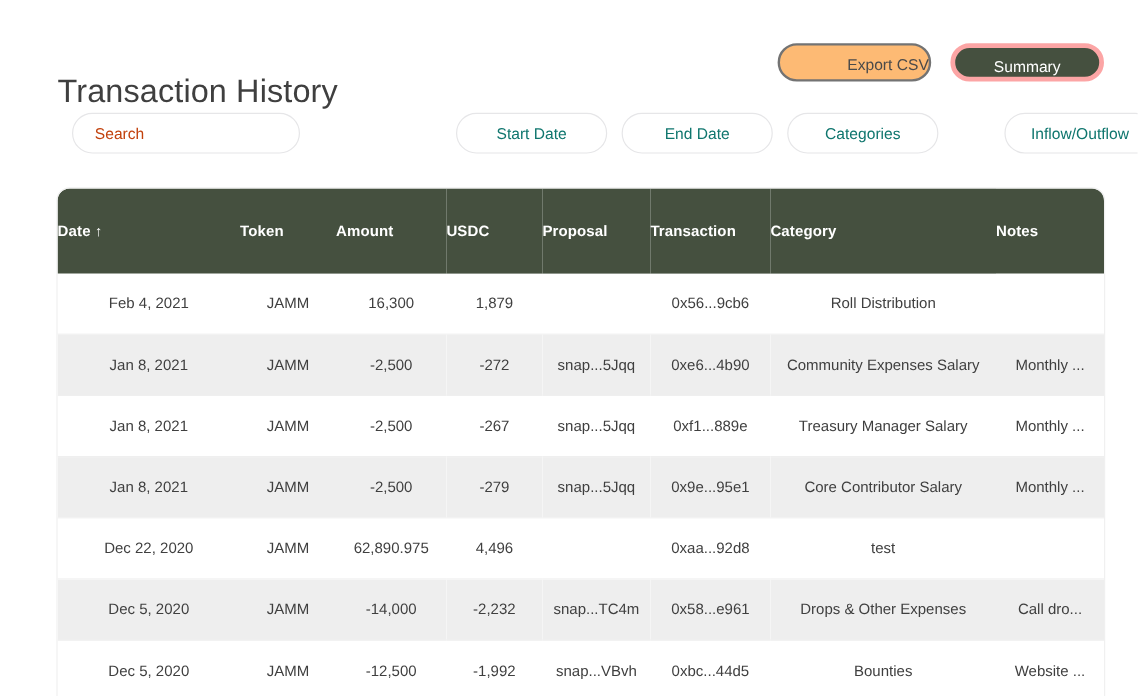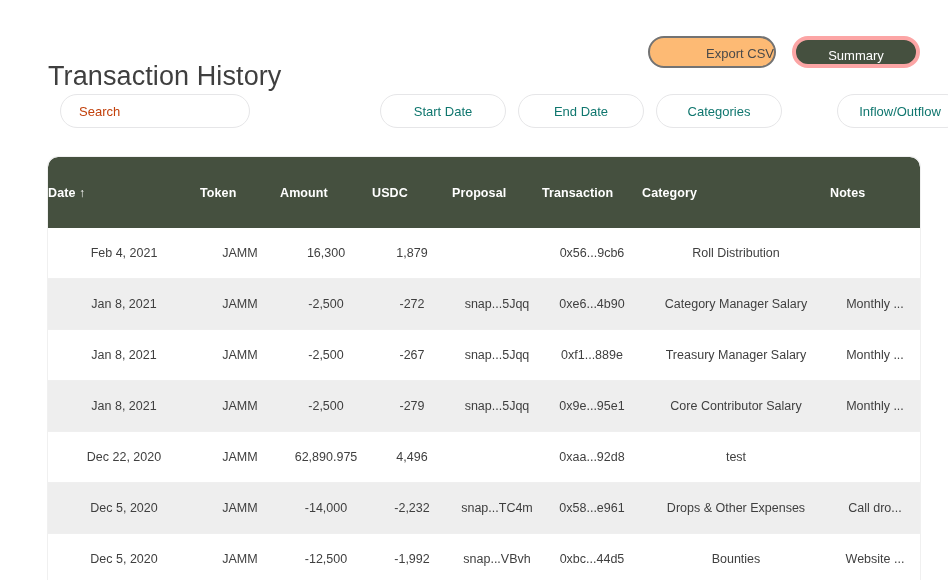--- a/index.html
+++ b/index.html
@@ -230,21 +230,21 @@
             <td>Roll Distribution</td>
             <td></td>
           </tr>
           <tr>
             <td>Jan 8, 2021</td>
             <td class="link">JAMM</td>
             <td>-2,500</td>
             <td>-272</td>
             <td class="link">snap...5Jqq</td>
             <td class="link">0xe6...4b90</td>
-            <td>Category Manager Salary</td>
+            <td>Community Expenses Salary</td>
             <td>Monthly ...</td>
           </tr>
           <tr>
             <td>Jan 8, 2021</td>
             <td class="link">JAMM</td>
             <td>-2,500</td>
             <td>-267</td>
             <td class="link">snap...5Jqq</td>
             <td class="link">0xf1...889e</td>
             <td>Treasury Manager Salary</td>

